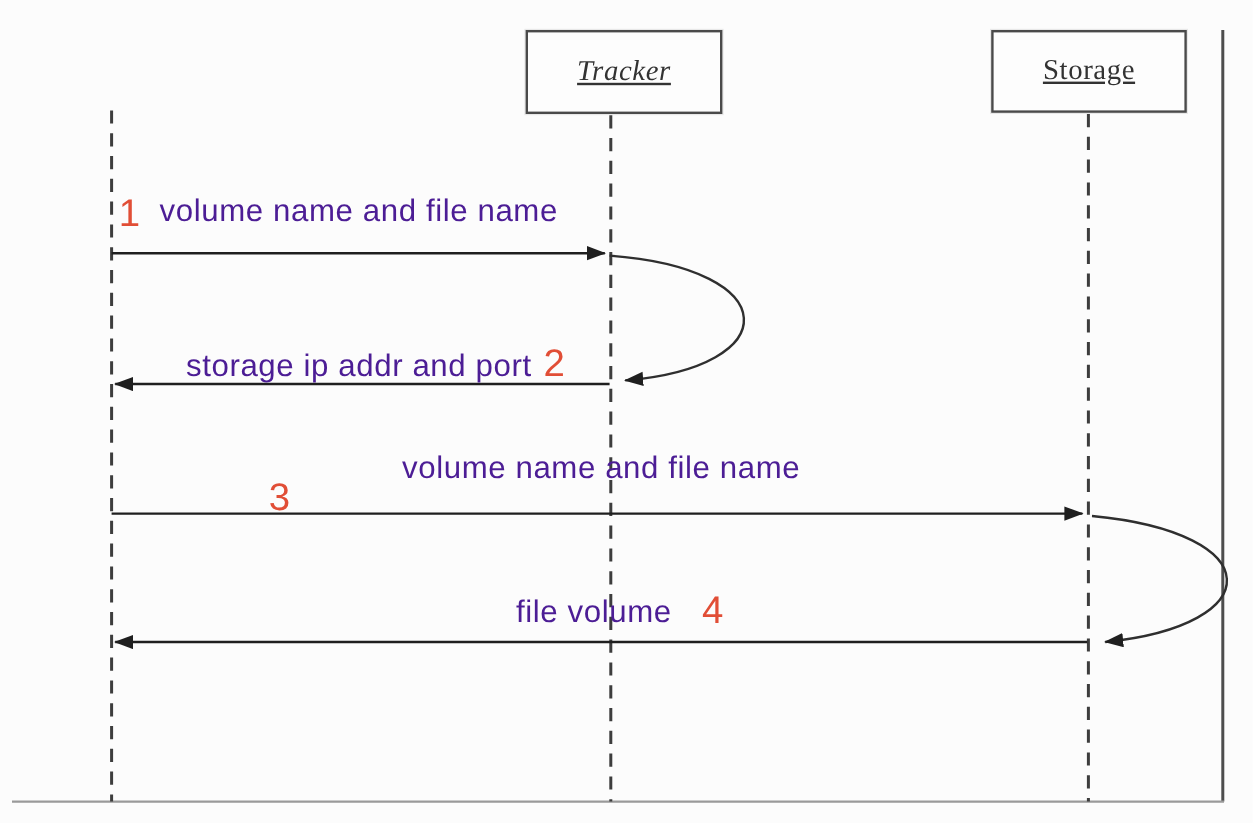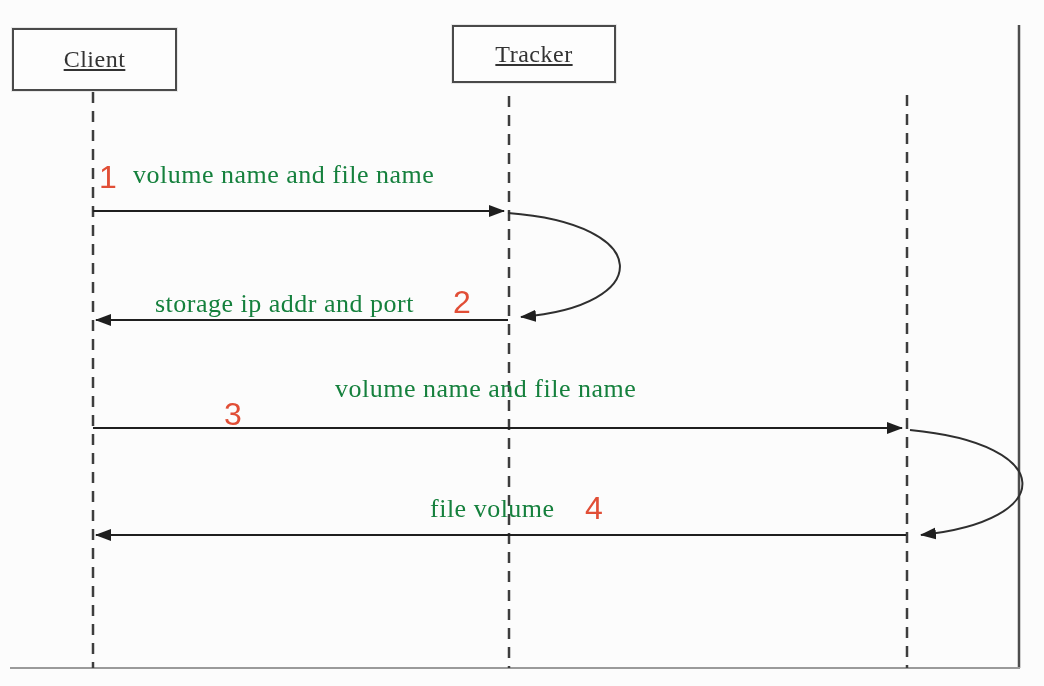--- a/index.html
+++ b/index.html
@@ -34,23 +34,23 @@
   }
   .actor-label {
     font-family: "Liberation Serif", serif;
     font-size: 24px;
     color: #333333;
     text-decoration: underline;
     letter-spacing: 0.5px;
   }
   .msg-label {
     position: absolute;
-    font-family: Liberation Serif, serif;
+    font-family: Liberation Sans, sans-serif;
     font-size: 26px;
-    color: #15803d;
+    color: #4c1d95;
     white-space: nowrap;
     letter-spacing: 0.5px;
   }
   .msg-num {
     position: absolute;
     font-family: "Liberation Sans", sans-serif;
     font-size: 32px;
     line-height: 1;
     color: #e14e36;
     white-space: nowrap;
@@ -76,25 +76,25 @@
     <line x1="907" y1="95" x2="907" y2="668" stroke="#3d3d3d" stroke-width="2.5" stroke-dasharray="11 8"></line>
 
     <line x1="93" y1="211" x2="504" y2="211" stroke="#1f1f1f" stroke-width="2" marker-end="url(#arrowhead)"></line>
     <path d="M 508 213 C 655 224, 655 306, 521 317" fill="none" stroke="#2f2f2f" stroke-width="2" marker-end="url(#arrowhead)"></path>
     <line x1="508" y1="320" x2="96" y2="320" stroke="#1f1f1f" stroke-width="2" marker-end="url(#arrowhead)"></line>
     <line x1="93" y1="428" x2="902" y2="428" stroke="#1f1f1f" stroke-width="2" marker-end="url(#arrowhead)"></line>
     <path d="M 910 430 C 1058 444, 1058 521, 921 535" fill="none" stroke="#2f2f2f" stroke-width="2" marker-end="url(#arrowhead)"></path>
     <line x1="906" y1="535" x2="96" y2="535" stroke="#1f1f1f" stroke-width="2" marker-end="url(#arrowhead)"></line>
   </svg>
 
-  <div class="actor-box" style="left:12px; top:28px; width:165px; height:63px;">
-    <span class="actor-label">Client</span>
+  <div class="actor-box" style="left:438px; top:25px; width:164px; height:70px;font-style:italic;">
+    <span class="actor-label">Tracker</span>
   </div>
-  <div class="actor-box" style="left:452px; top:25px; width:164px; height:58px;">
-    <span class="actor-label">Tracker</span>
+  <div class="actor-box" style="left:826px; top:25px; width:163px; height:69px;">
+    <span class="actor-label">Storage</span>
   </div>
 
   <div class="msg-num" style="left:99px; top:161px;">1</div>
   <div class="msg-num" style="left:453px; top:286px;">2</div>
   <div class="msg-num" style="left:224px; top:398px;">3</div>
   <div class="msg-num" style="left:585px; top:492px;">4</div>
 
   <div class="msg-label" style="left:133px; top:160px;">volume name and file name</div>
   <div class="msg-label" style="left:155px; top:289px;">storage ip addr and port</div>
   <div class="msg-label" style="left:335px; top:374px;">volume name and file name</div>

